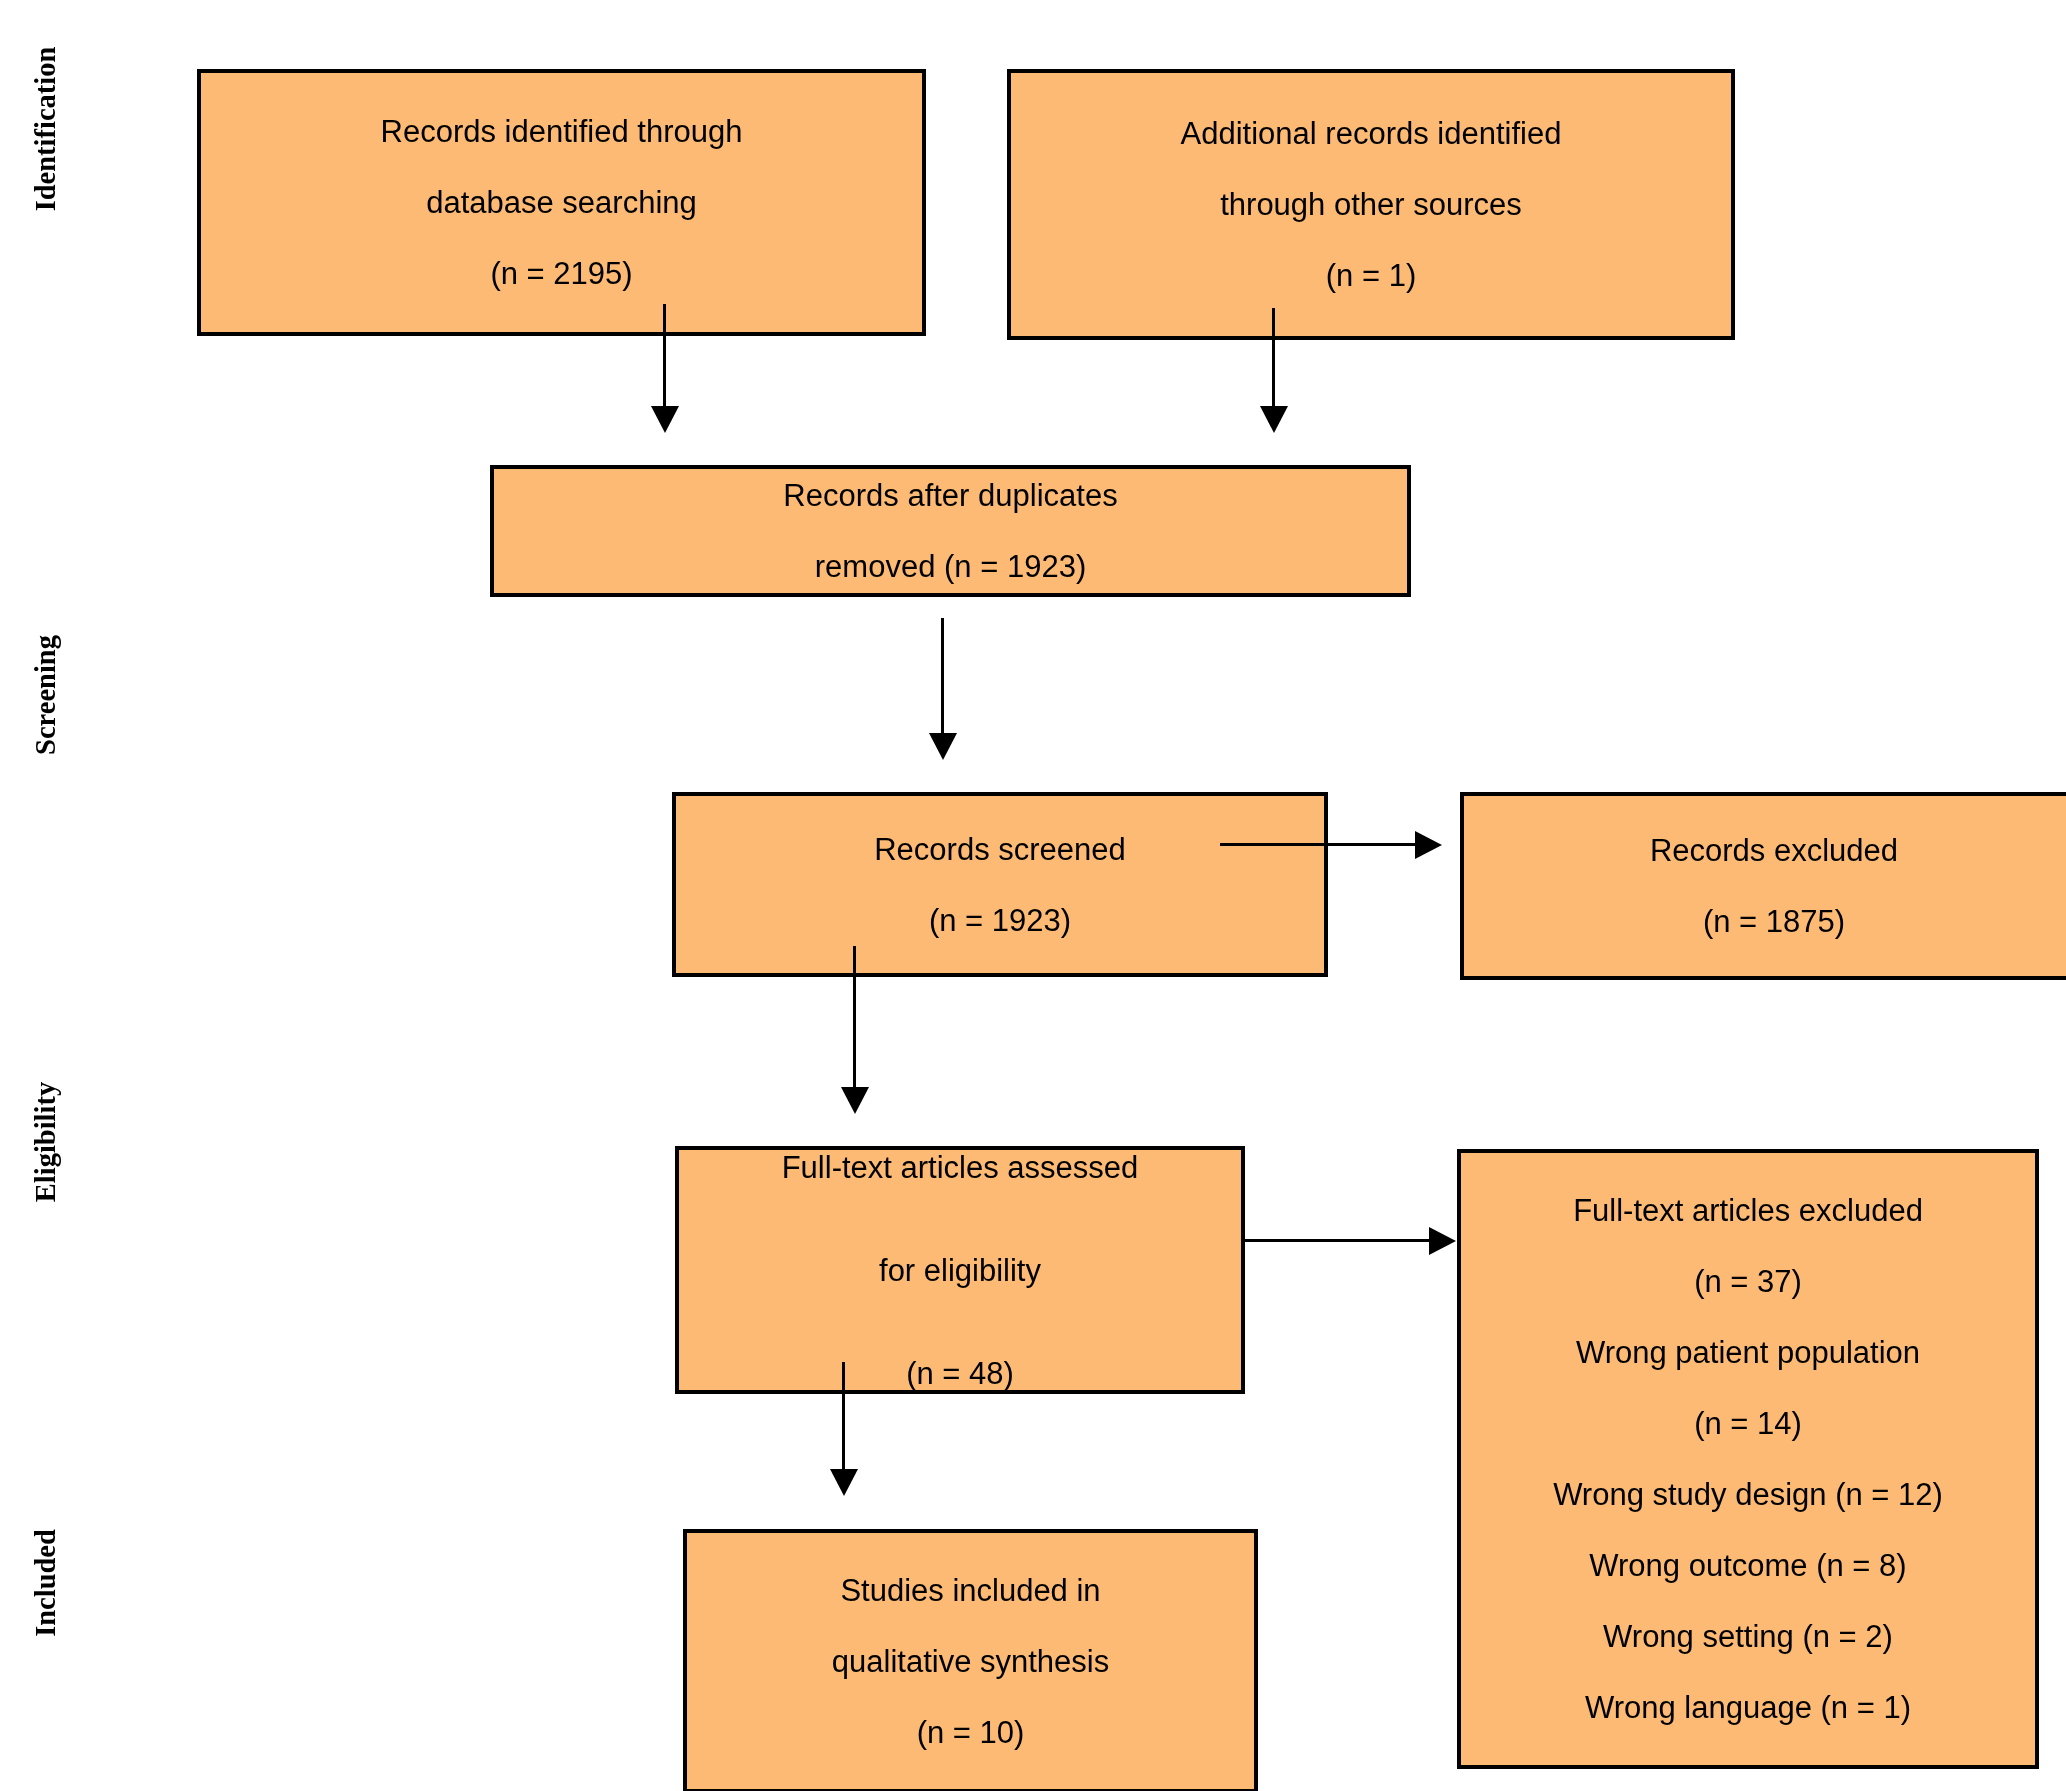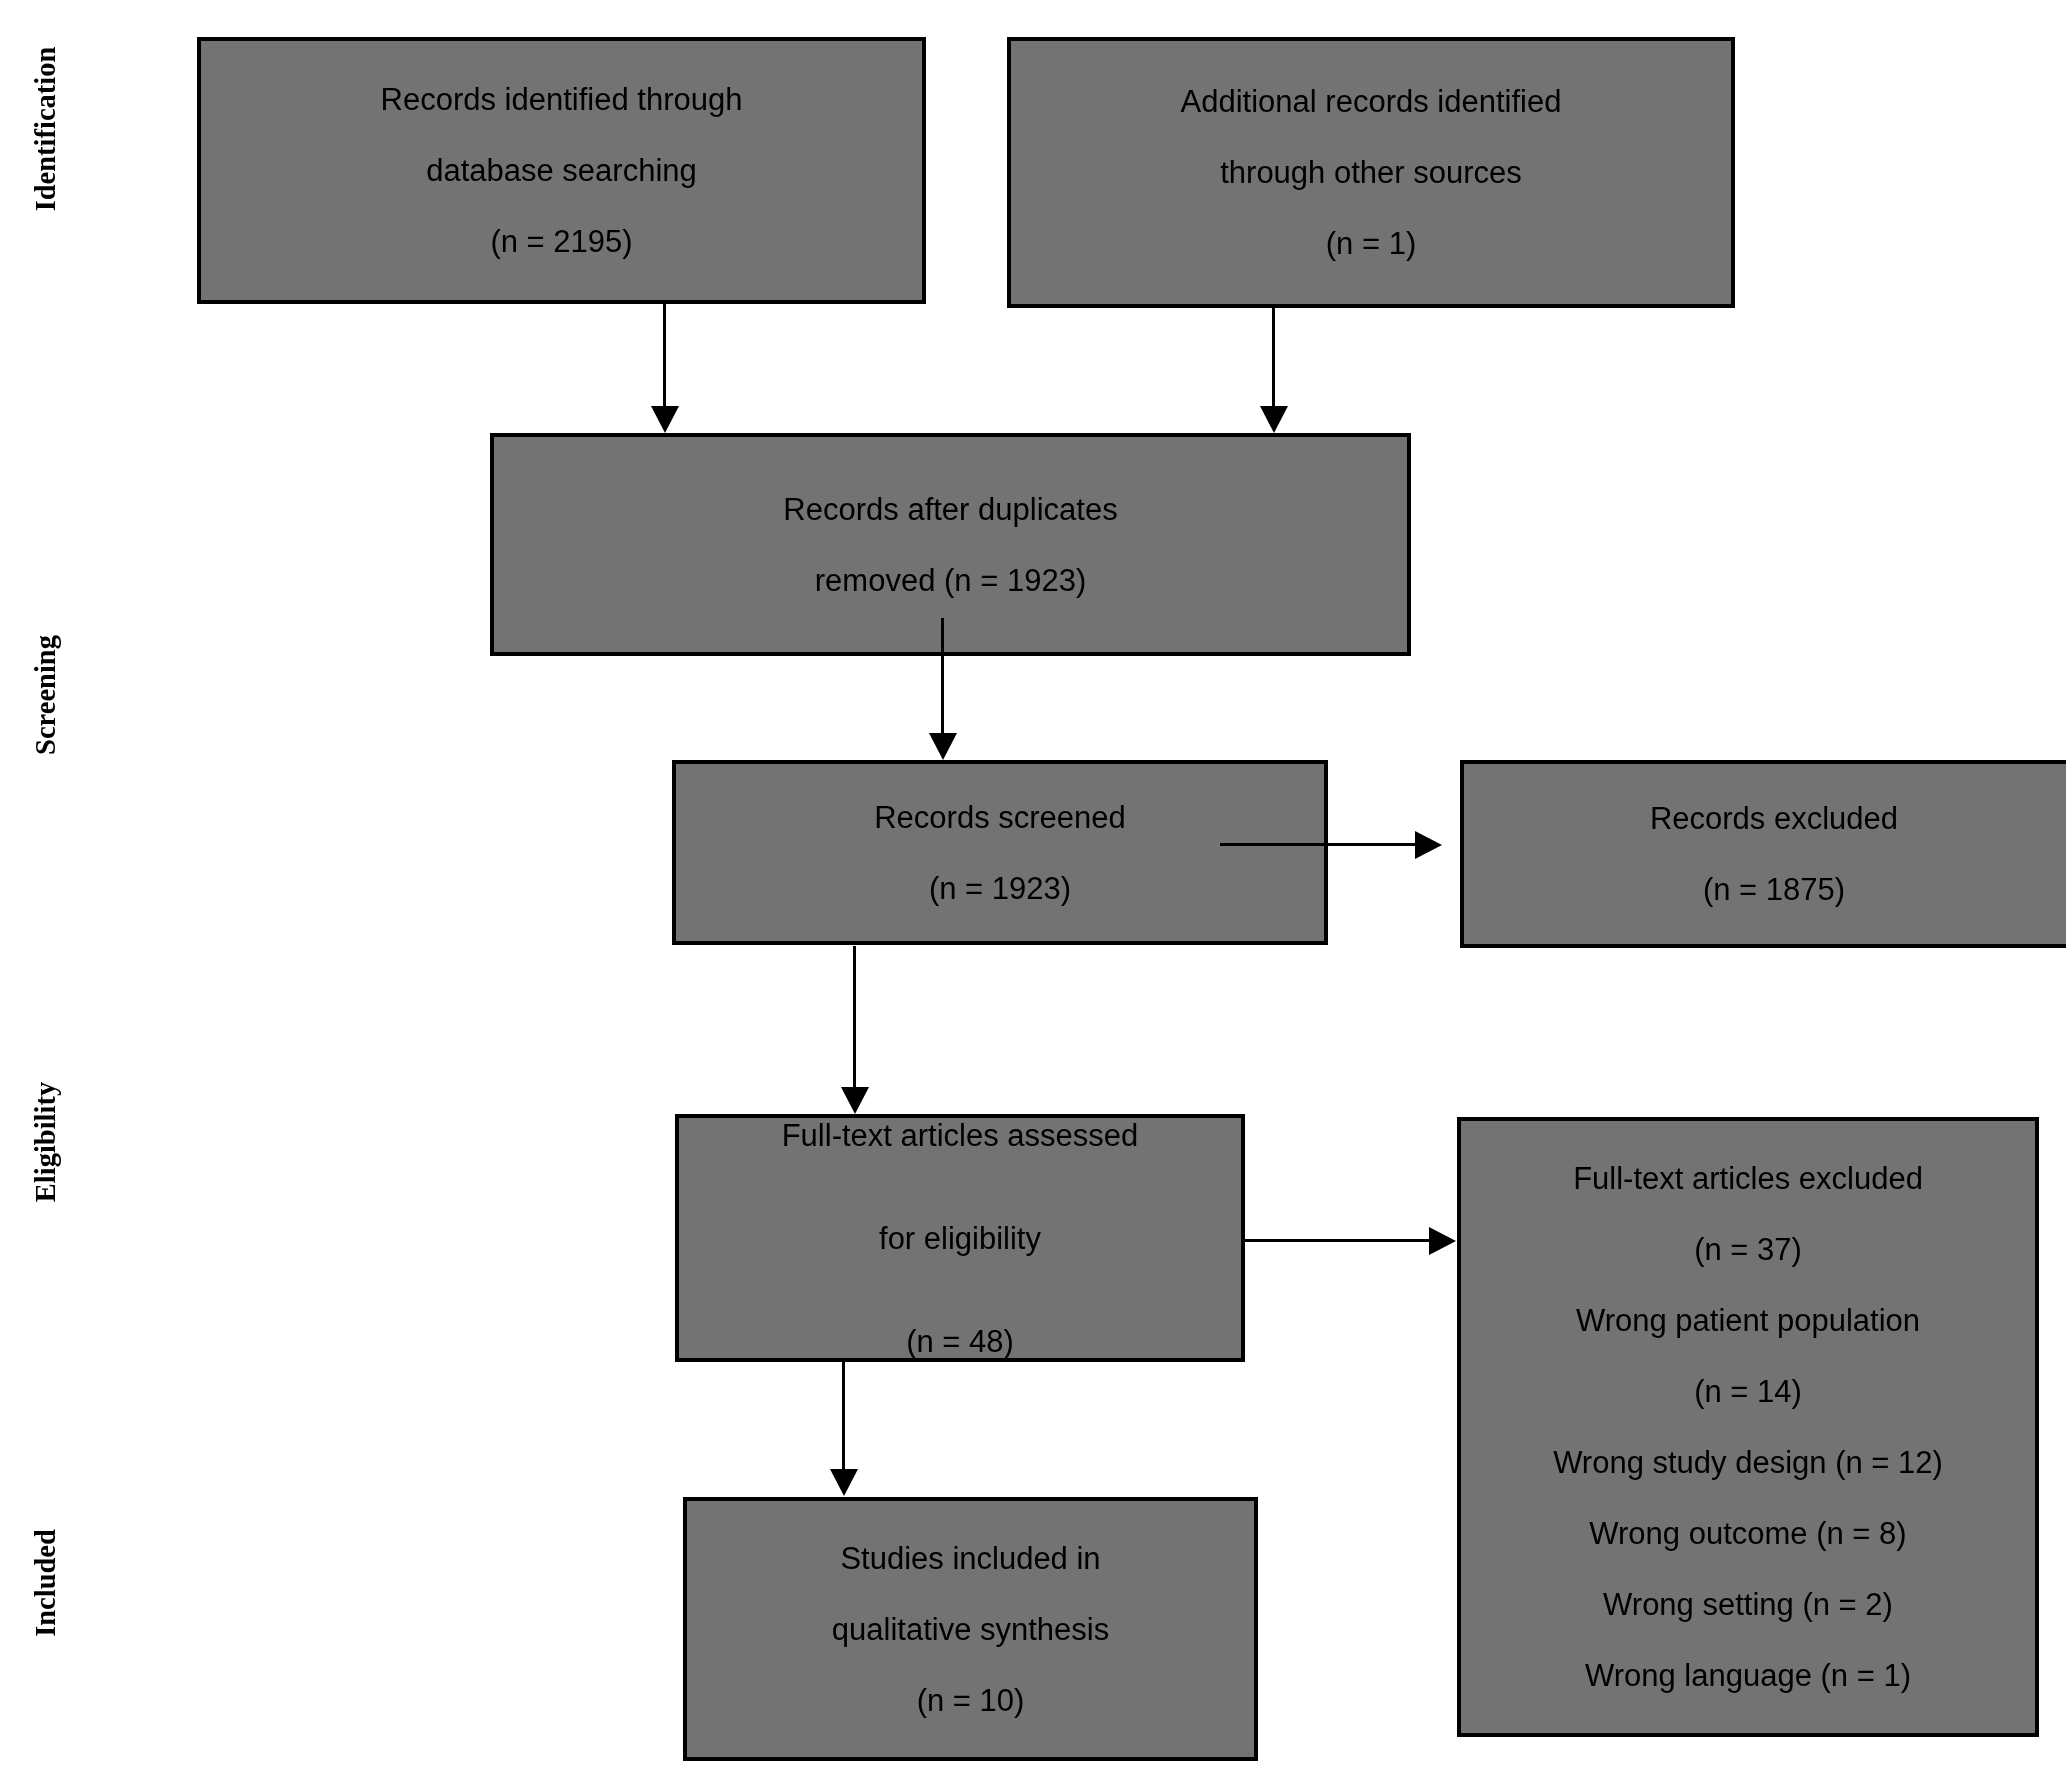--- a/index.html
+++ b/index.html
@@ -14,34 +14,35 @@
     background: #ffffff;
     font-family: "Liberation Sans", sans-serif;
     color: #000000;
   }
 
   
   .box {
     position: absolute;
     box-sizing: border-box;
     border: 4.8px solid #000000;
-    background: #737373;
+    background: #fdba74;
     display: flex;
     flex-direction: column;
     justify-content: center;
     align-items: center;
     text-align: center;
     font-size: 31px;
     line-height: 71px;
+    margin-top: 32px;
   }
   .box .line { display: block; white-space: nowrap; }
 
   #box-records-identified { left: 197px;  top: 37px;   width: 729px; height: 267px; }
   #box-additional-records { left: 1007px; top: 37px;   width: 728px; height: 271px; }
-  #box-after-duplicates   { left: 490px; top: 433px;  width: 921px; height: 223px; }
+  #box-after-duplicates   { left: 490px; top: 433px;  width: 921px; height: 132px; }
   #box-records-screened   { left: 672px; top: 760px; width: 656px; height: 185px; }
   #box-records-excluded   { left: 1460px; top: 760px; width: 628px; height: 188px; }
   #box-fulltext-assessed  { left: 675px; top: 1114px; width: 570px; height: 248px; gap: 32px; }
   #box-fulltext-excluded  { left: 1457px; top: 1117px; width: 582px; height: 620px; }
   #box-studies-included   { left: 683px; top: 1497px; width: 575px; height: 264px; }
 
   
   .stage-label {
     position: absolute;
     width: 285px;

